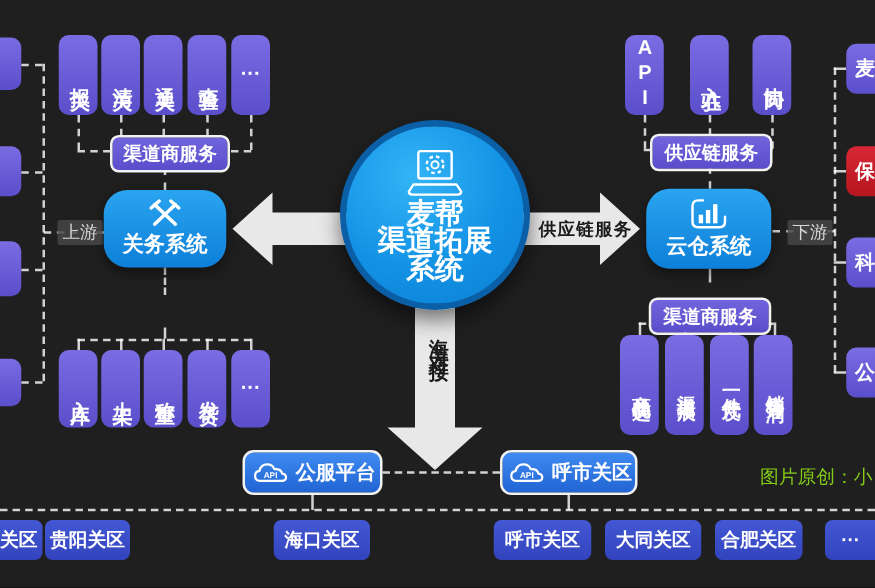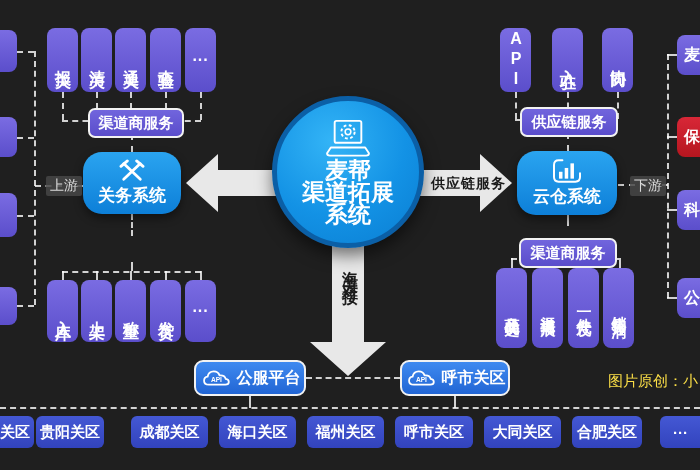--- a/index.html
+++ b/index.html
@@ -50,21 +50,21 @@
       border-radius:6px;display:flex;align-items:center;justify-content:center;
       font-size:15px;font-weight:700;color:#fff;}
   .kr.cutL{justify-content:flex-end;padding-right:4px;box-sizing:border-box;}
   .kr.cutR{justify-content:flex-start;padding-left:13px;box-sizing:border-box;}
   
   .edge{position:absolute;border-radius:8px;background:linear-gradient(180deg,#7a6ce2,#5b4ecb);
         display:flex;align-items:center;font-size:16px;font-weight:700;color:#fff;}
   .edge.red{background:linear-gradient(180deg,#d82737,#b5161f);}
   .edge.rside{width:40px;padding-left:7px;box-sizing:border-box;}
   .edge.lside{left:-28px;width:45px;}
-  .watermark{position:absolute;left:608px;top:372px;color:#fde047;font-size:15px;white-space:nowrap;}
+  .watermark{position:absolute;left:608px;top:372px;color:#84cc16;font-size:15px;white-space:nowrap;}
 </style>
 </head>
 <body>
 
 <div id="stage">
 
   <i class="dh" style="top:120px;left:62px;width:139px"></i>
   <i class="dv" style="top:92px;left:62px;height:28px"></i>
   <i class="dv" style="top:92px;left:96px;height:28px"></i>
   <i class="dv" style="top:92px;left:130px;height:28px"></i>
@@ -194,23 +194,21 @@
   <div class="gate" style="left:400px;top:360px;width:110px">
     <svg width="32" height="23" viewBox="0 0 36 26">
       <path d="M10 20 Q4.5 20 4.5 15.5 Q4.5 11.5 8.5 11 Q9.5 5 15.5 5 Q20.5 5 22 9.5 Q28 9 29 13.5 Q32.5 14 32.5 17 Q32.5 20 28.5 20 Z" stroke="#fff" stroke-width="2" fill="none" stroke-linejoin="round"></path>
       <text x="18.5" y="17.5" text-anchor="middle" font-size="7.5" font-weight="bold" fill="#fff">API</text>
     </svg>
     <span>呼市关区</span>
   </div>
 
   <div class="kr cutL" style="left:-44px;width:78px">关区</div>
   <div class="kr" style="left:36px;width:68px">贵阳关区</div>
-  <div class="kr" style="left:131px;width:77px">成都关区</div>
   <div class="kr" style="left:219px;width:77px">海口关区</div>
-  <div class="kr" style="left:307px;width:77px">福州关区</div>
   <div class="kr" style="left:395px;width:78px">呼市关区</div>
   <div class="kr" style="left:484px;width:77px">大同关区</div>
   <div class="kr" style="left:572px;width:70px">合肥关区</div>
   <div class="kr cutR" style="left:660px;width:76px">···</div>
 
   <div class="edge lside" style="top:30px;height:42px"></div>
   <div class="edge lside" style="top:117px;height:40px"></div>
   <div class="edge lside" style="top:193px;height:44px"></div>
   <div class="edge lside" style="top:287px;height:38px"></div>
 

